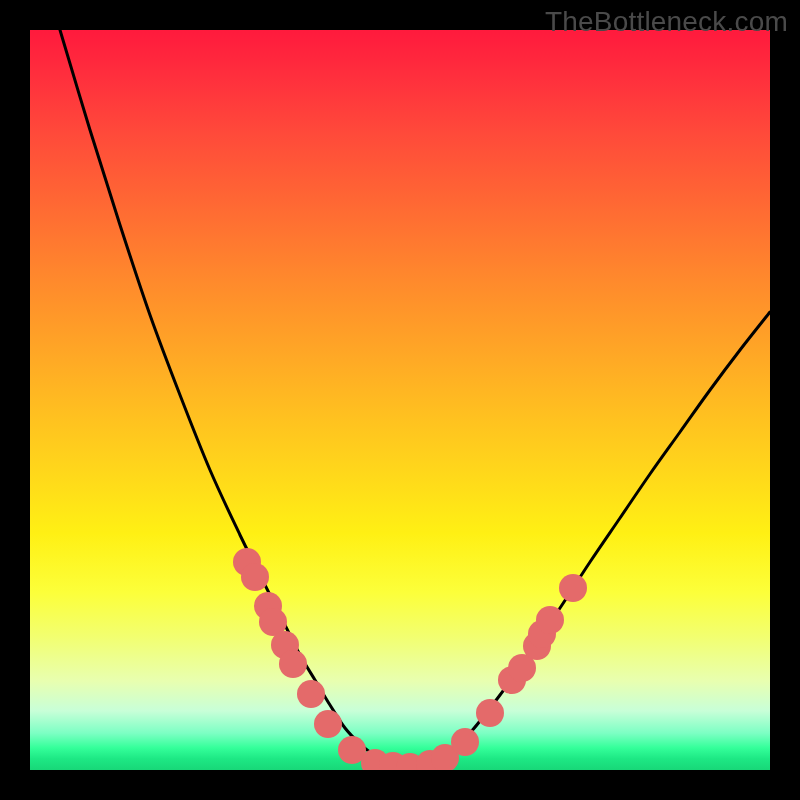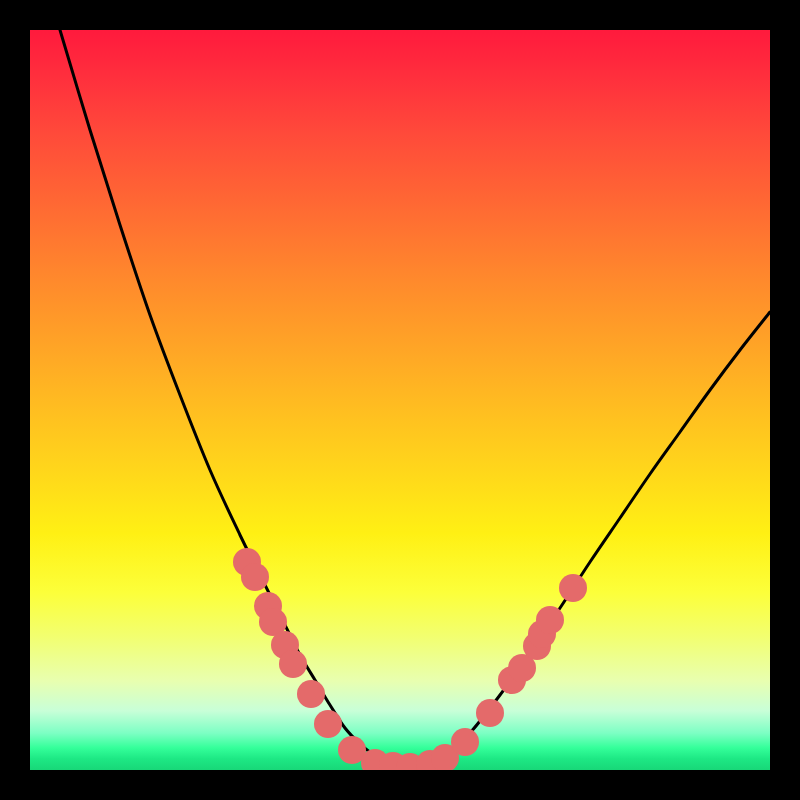--- a/index.html
+++ b/index.html
@@ -90,13 +90,14 @@
         <circle cx="460" cy="683" r="14" fill="#e46a6a"></circle>
         <circle cx="482" cy="650" r="14" fill="#e46a6a"></circle>
         <circle cx="492" cy="638" r="14" fill="#e46a6a"></circle>
         <circle cx="507" cy="616" r="14" fill="#e46a6a"></circle>
         <circle cx="512" cy="604" r="14" fill="#e46a6a"></circle>
         <circle cx="520" cy="590" r="14" fill="#e46a6a"></circle>
         <circle cx="543" cy="558" r="14" fill="#e46a6a"></circle>
       </g>
   </svg>
 
+  <div class="watermark">TheBottleneck.com</div>
 </div>
 
 </body></html>

